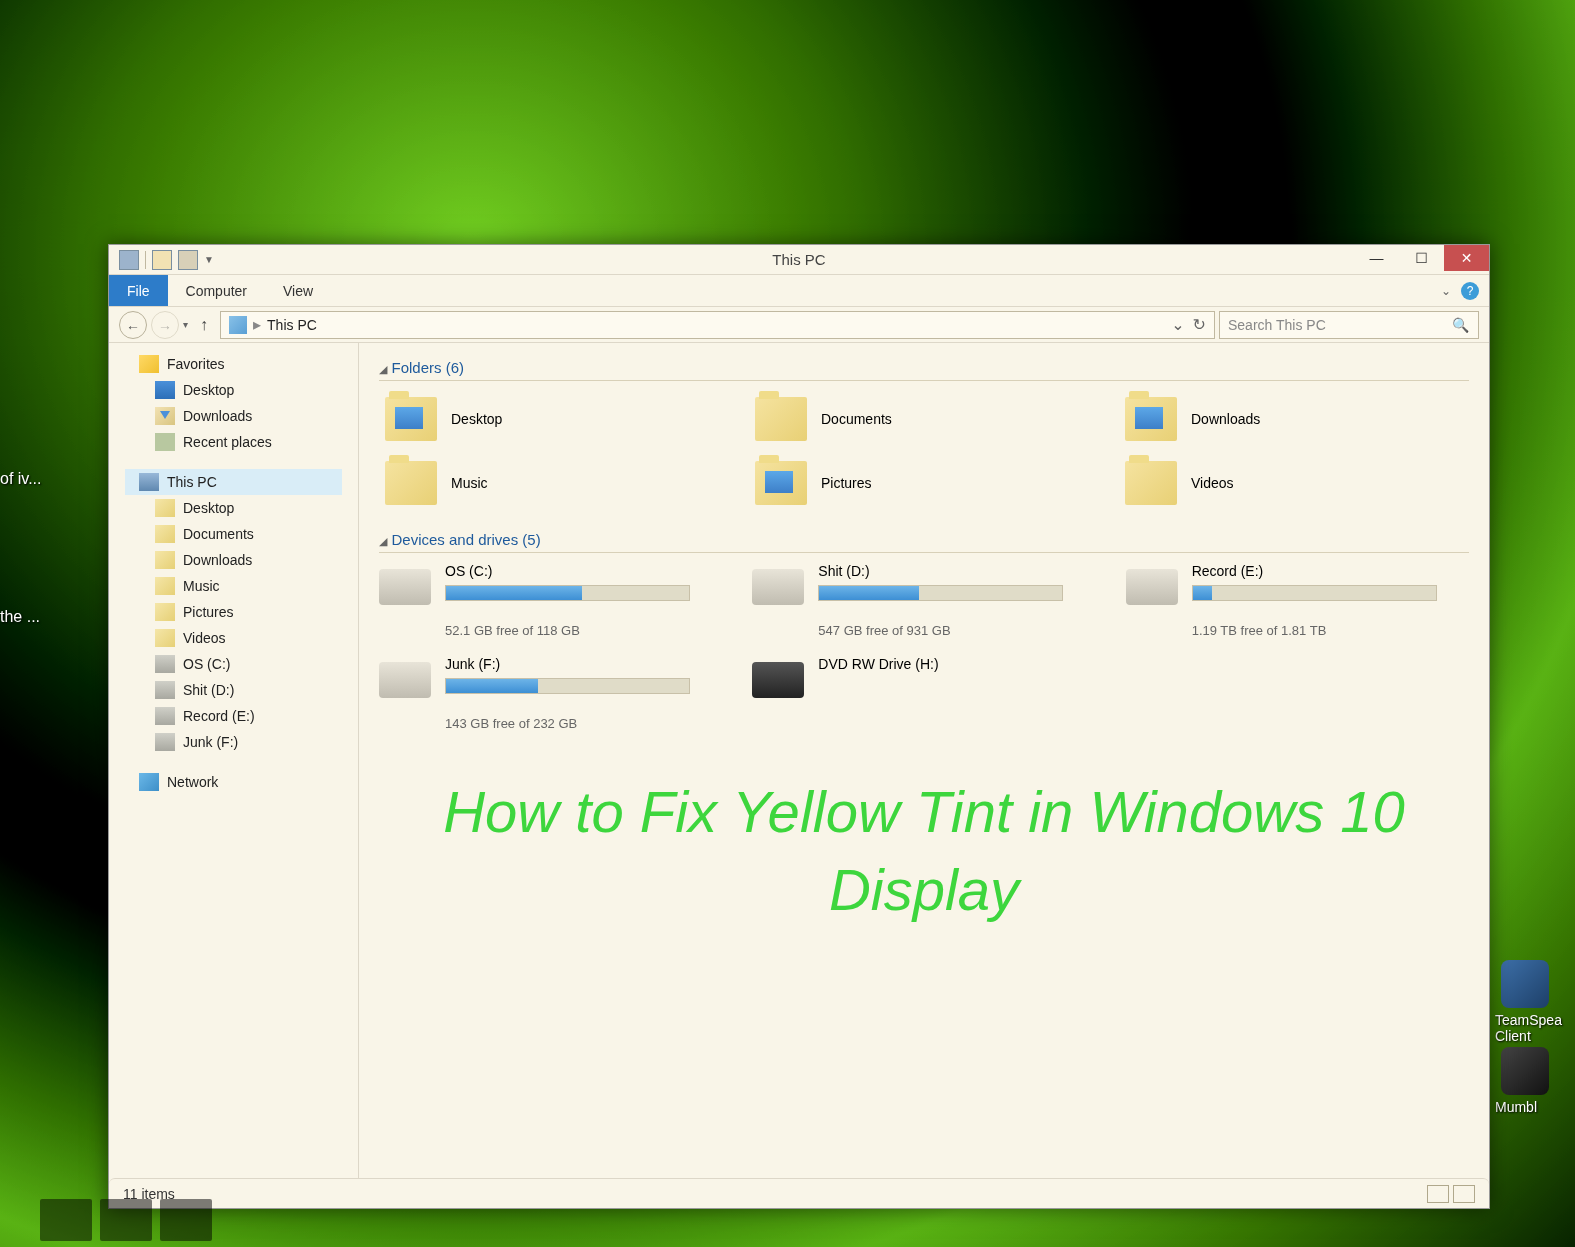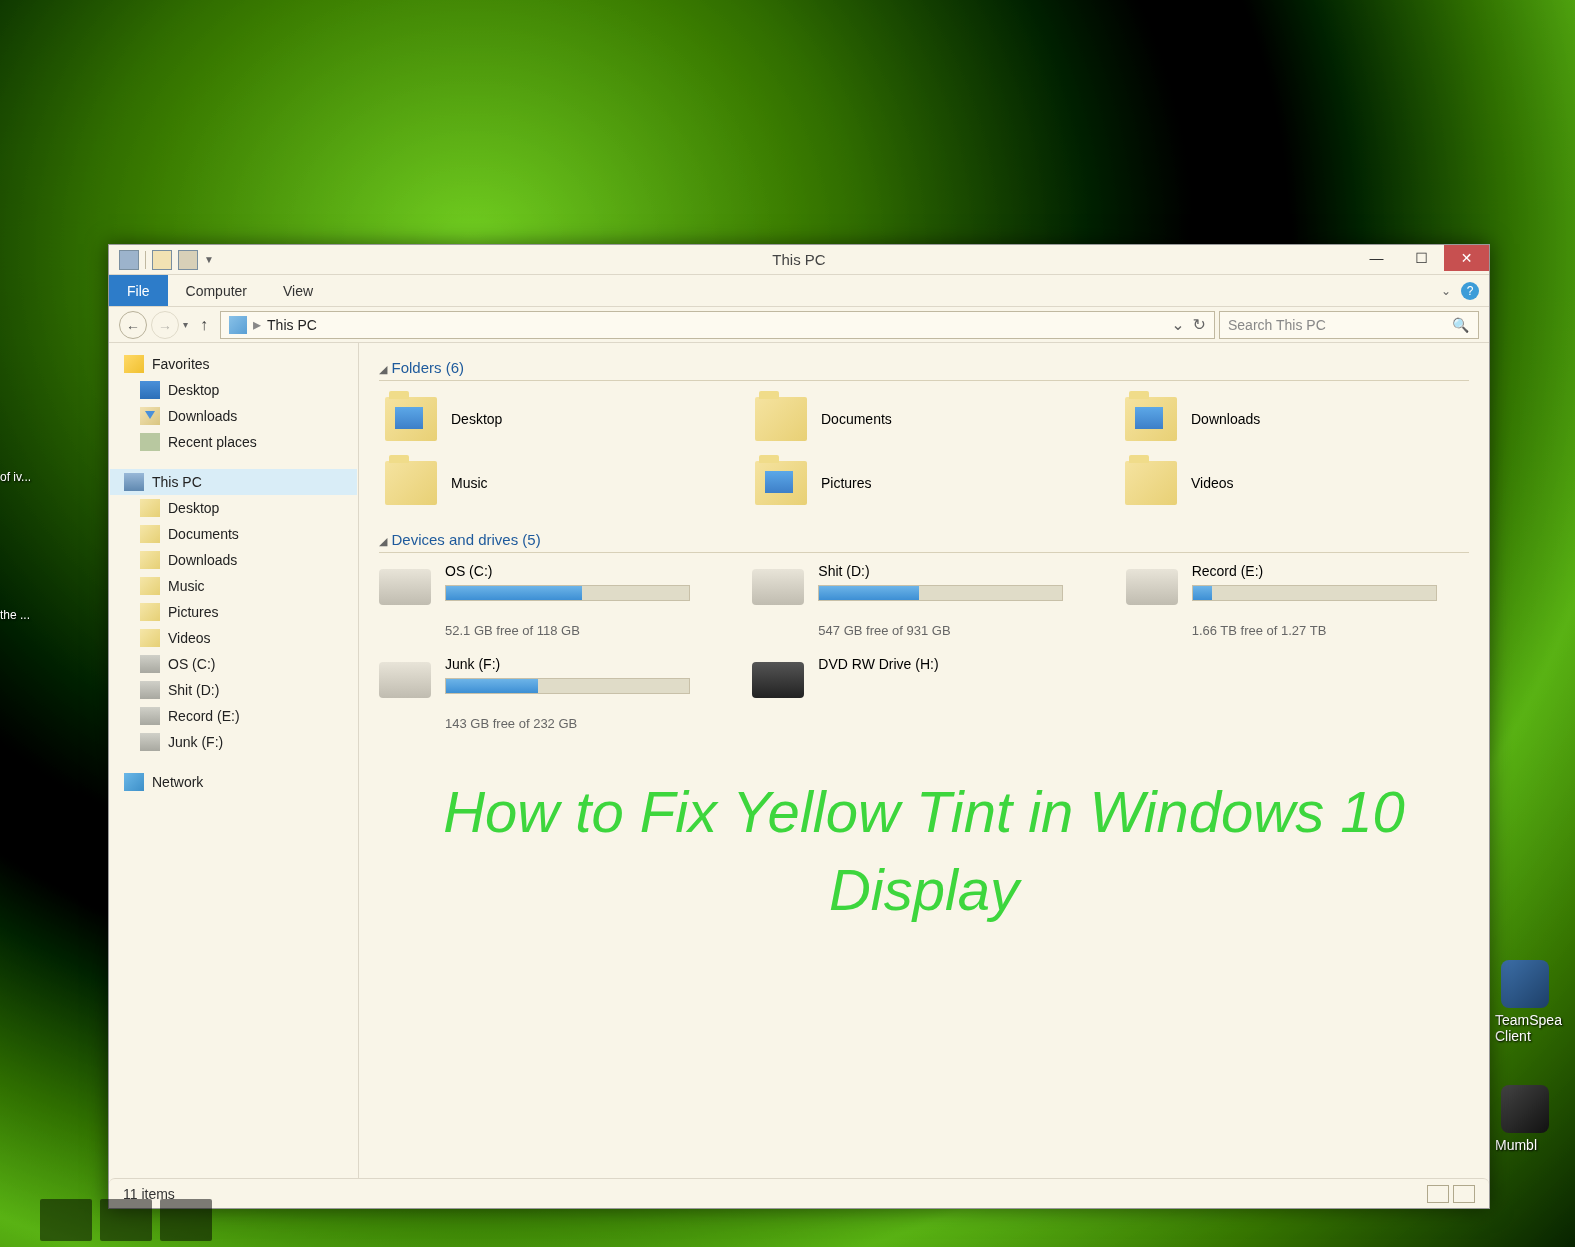--- a/index.html
+++ b/index.html
@@ -1,18 +1,18 @@
 <!DOCTYPE html>
 <html><head>
 <meta charset="utf-8">
 <style>
 * { margin: 0; padding: 0; box-sizing: border-box; font-family: "Segoe UI", Tahoma, sans-serif; }
 body { width: 1575px; height: 1247px; background: #1a2a0a; overflow: hidden; position: relative; }
 .desktop-bg { position: absolute; inset: 0; background: radial-gradient(ellipse at 30% 20%, #7fc93f 0%, #4a7a1f 25%, #0a1505 50%, #6bb234 75%, #2a4010 100%); filter: contrast(1.4) brightness(0.9); }
-.desktop-label { position: absolute; color: #fff; font-size: 12px; text-shadow: 1px 1px 2px #000; text-align: center; }
+.desktop-label { position: absolute; color: #fff; font-size: 16px; text-shadow: 1px 1px 2px #000; text-align: center; }
 .desk-right-icon { position: absolute; right: 20px; width: 60px; text-align:left; color:#fff; font-size:14px; text-shadow:1px 1px 2px #000;}
 .desk-right-icon .ic { width:48px; height:48px; margin:0 auto 4px; border-radius:8px; }
 
 .window { position: absolute; left: 108px; top: 244px; width: 1382px; height: 965px; background: #f9f5e8; border: 1px solid #999; box-shadow: 0 0 20px rgba(0,0,0,0.5); display: flex; flex-direction: column; }
 
 .titlebar { height: 30px; background: #f9f5e8; display: flex; align-items: center; border-bottom: 1px solid #ddd7c8; position: relative; }
 .qat { display:flex; align-items:center; gap:6px; padding-left:10px; }
 .qat-icon { width:20px; height:20px; background:#9cb3cc; border:1px solid #7a8fa0;}
 .qat-sep { width:1px; height:18px; background:#c0b8a0;}
 .title-text { position:absolute; left:0; right:0; text-align:center; color:#444; font-size:15px; pointer-events:none;}
@@ -32,21 +32,21 @@
 .nav-btn.fwd { opacity:0.4;}
 .up-btn { width:24px; height:24px; display:flex; align-items:center; justify-content:center; color:#444;}
 .path-box { flex:1; height:28px; border:1px solid #c0b8a0; background:#fdfaf0; display:flex; align-items:center; padding:0 8px; gap:6px;}
 .path-icon { width:18px; height:18px; background:linear-gradient(135deg,#88c1e8,#5a9fd4);}
 .path-text { font-size:14px; color:#222;}
 .path-right { margin-left:auto; display:flex; gap:8px; color:#666;}
 .search-box { width:260px; height:28px; border:1px solid #c0b8a0; background:#fdfaf0; display:flex; align-items:center; padding:0 8px; color:#888; font-size:14px;gap:28px;}
 .search-box .mag { margin-left:auto;}
 
 .body { flex:1; display:flex; overflow:hidden;}
-.sidebar { width:250px; background:#f9f5e8; border-right:1px solid #ddd7c8; padding:8px 1px; overflow:auto;}
+.sidebar { width:250px; background:#f9f5e8; border-right:1px solid #ddd7c8; padding:8px 16px; overflow:auto;}
 .nav-group { margin-bottom:14px;}
 .nav-item { display:flex; align-items:center; gap:8px; padding:4px 10px 4px 30px; font-size:14px; color:#222;}
 .nav-item.root { padding-left:14px; font-weight:400;}
 .nav-item.selected { background:#d9edf7;}
 .nav-icon { width:20px; height:18px; flex-shrink:0;}
 .ico-fav { background:linear-gradient(135deg,#ffd966,#f0c030);}
 .ico-desktop { background:linear-gradient(180deg,#4a90d9,#2c6fb8);}
 .ico-down { background:linear-gradient(135deg,#f2e2b3,#d9c580); position:relative;}
 .ico-down::after{content:'';position:absolute;left:5px;top:4px;width:0;height:0;border-left:5px solid transparent;border-right:5px solid transparent;border-top:8px solid #4a90d9;}
 .ico-recent { background:#b8c8a0;}
@@ -92,21 +92,21 @@
 <div class="desktop-label" style="left:0;top:470px">of
 iv...</div>
 <div class="desktop-label" style="left:0;top:608px">the
 ...</div>
 
 <div class="desk-right-icon" style="top:960px">
   <div class="ic" style="background:linear-gradient(135deg,#3d6fa8,#1d3f68)"></div>
   <span>TeamSpea
 Client</span>
 </div>
-<div class="desk-right-icon" style="top:1085px">
+<div class="desk-right-icon" style="top:1047px">
   <div class="ic" style="background:linear-gradient(135deg,#444,#111)"></div>
   <span>Mumbl</span>
 </div>
 
 <div class="window">
 
   <div class="titlebar">
     <div class="qat">
       <div class="qat-icon"></div>
       <div class="qat-sep"></div>
@@ -277,21 +277,21 @@
               <div class="drive-free">547 GB free of 931 GB</div>
             </div>
           </div>
           <div class="drive-item">
             <div class="drive-icon"></div>
             <div class="drive-info">
               <div class="drive-name">Record (E:)</div>
               <div class="drive-bar">
                 <div class="drive-fill" style="width:8%"></div>
               </div>
-              <div class="drive-free">1.66 TB free of 1.27 TB</div>
+              <div class="drive-free">1.19 TB free of 1.81 TB</div>
             </div>
           </div>
           <div class="drive-item">
             <div class="drive-icon"></div>
             <div class="drive-info">
               <div class="drive-name">Junk (F:)</div>
               <div class="drive-bar">
                 <div class="drive-fill" style="width:38%"></div>
               </div>
               <div class="drive-free">143 GB free of 232 GB</div>

